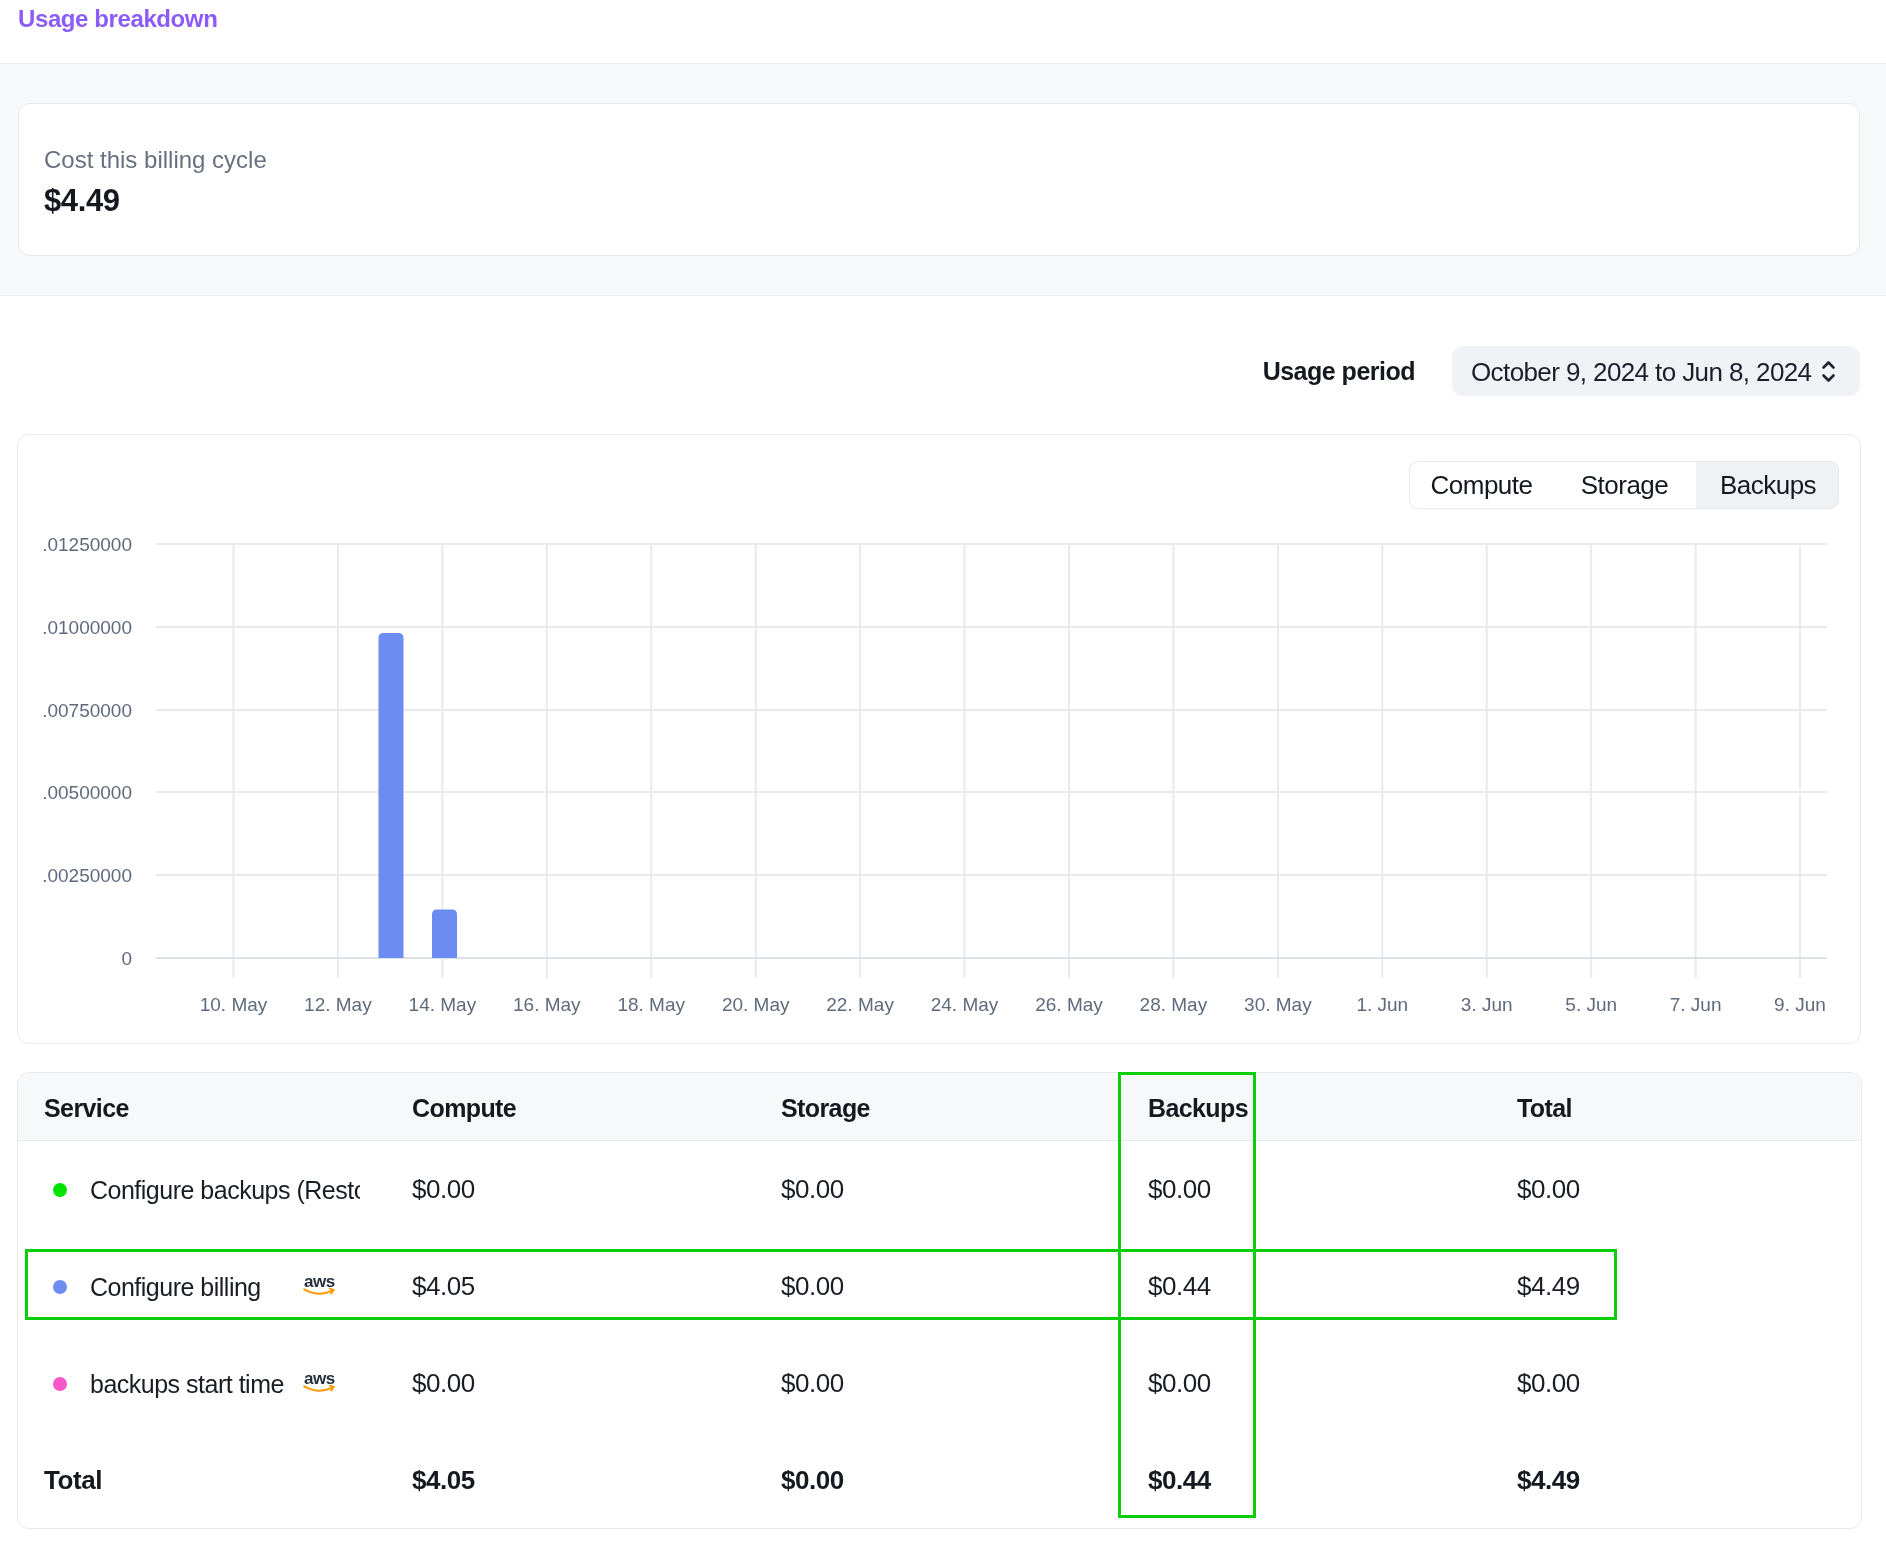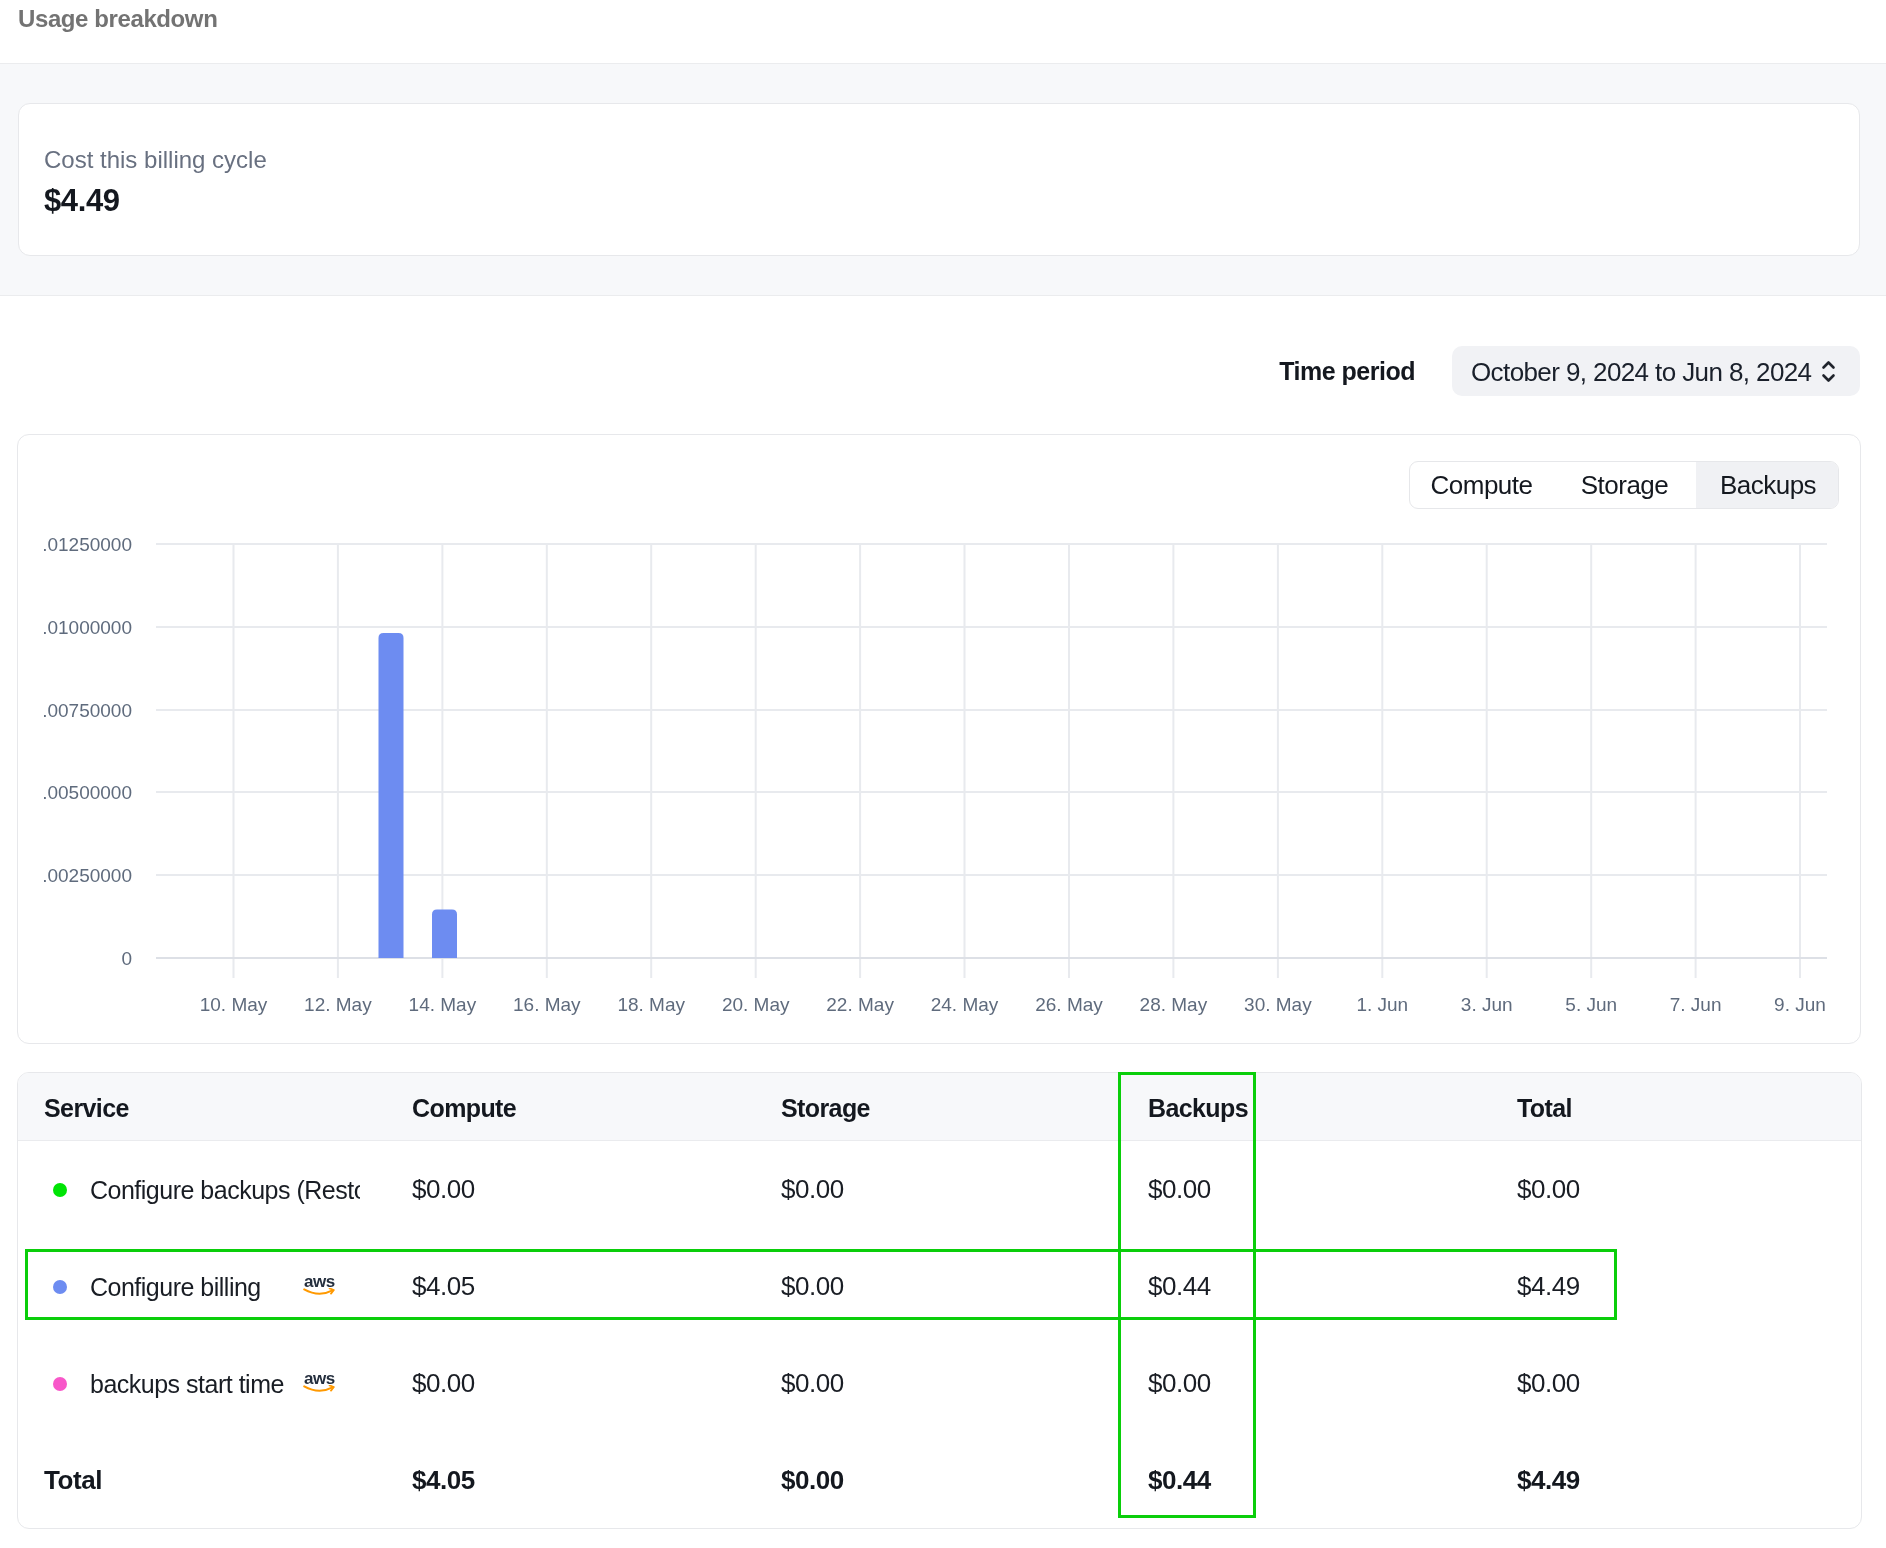--- a/index.html
+++ b/index.html
@@ -4,29 +4,29 @@
 <style>
   * { margin:0; padding:0; box-sizing:border-box; }
   html,body { width:1886px; height:1548px; background:#fff; font-family:"Liberation Sans",sans-serif; }
   body { position:relative; overflow:hidden; }
   .abs { position:absolute; }
   .nw { white-space:nowrap; }
 </style>
 </head>
 <body>
 
-<div class="abs nw" style="left:18px; top:4px; font-size:24px; line-height:30px; font-weight:700; letter-spacing:-0.4px; color:#737373;">Usage breakdown</div>
+<div class="abs nw" style="left:18px; top:4px; font-size:24px; line-height:30px; font-weight:700; letter-spacing:-0.4px; color:#8b5cf6;">Usage breakdown</div>
 
 <div class="abs" style="left:0; top:63px; width:1886px; height:233px; background:#f7f8fa; border-top:1px solid #ebecee; border-bottom:1px solid #ebecee;"></div>
 
 <div class="abs" style="left:18px; top:103px; width:1842px; height:153px; background:#fff; border:1px solid #e7e8eb; border-radius:12px;"></div>
 <div class="abs nw" style="left:44px; top:146px; font-size:24px; line-height:28px; color:#687080;">Cost this billing cycle</div>
 <div class="abs nw" style="left:44px; top:182px; font-size:31px; line-height:38px; font-weight:700; letter-spacing:-0.4px; color:#14181f;">$4.49</div>
 
-<div class="abs nw" style="right:471px; top:355px; font-size:25px; line-height:33px; font-weight:700; letter-spacing:-0.5px; color:#14181f;">Time period</div>
+<div class="abs nw" style="right:471px; top:355px; font-size:25px; line-height:33px; font-weight:700; letter-spacing:-0.5px; color:#14181f;">Usage period</div>
 <div class="abs" style="left:1452px; top:346px; width:408px; height:50px; background:#f1f2f5; border-radius:10px;"></div>
 <div class="abs nw" style="left:1471px; top:357px; font-size:26px; line-height:30px; letter-spacing:-0.6px; color:#1a202b;">October 9, 2024 to Jun 8, 2024</div>
 <svg class="abs" style="left:1821px; top:359px;" width="15" height="25" viewBox="0 0 15 25">
   <path d="M2.5 8.5 L7.5 3.5 L12.5 8.5" fill="none" stroke="#20242c" stroke-width="2.6" stroke-linecap="round" stroke-linejoin="round"></path>
   <path d="M2.5 16.5 L7.5 21.5 L12.5 16.5" fill="none" stroke="#20242c" stroke-width="2.6" stroke-linecap="round" stroke-linejoin="round"></path>
 </svg>
 
 <div class="abs" style="left:17px; top:434px; width:1844px; height:610px; background:#fff; border:1px solid #e7e8eb; border-radius:12px;"></div>
 
 <div class="abs" style="left:1409px; top:461px; width:430px; height:48px; border:1px solid #e6e7ea; border-radius:9px; background:#fff; overflow:hidden;">

